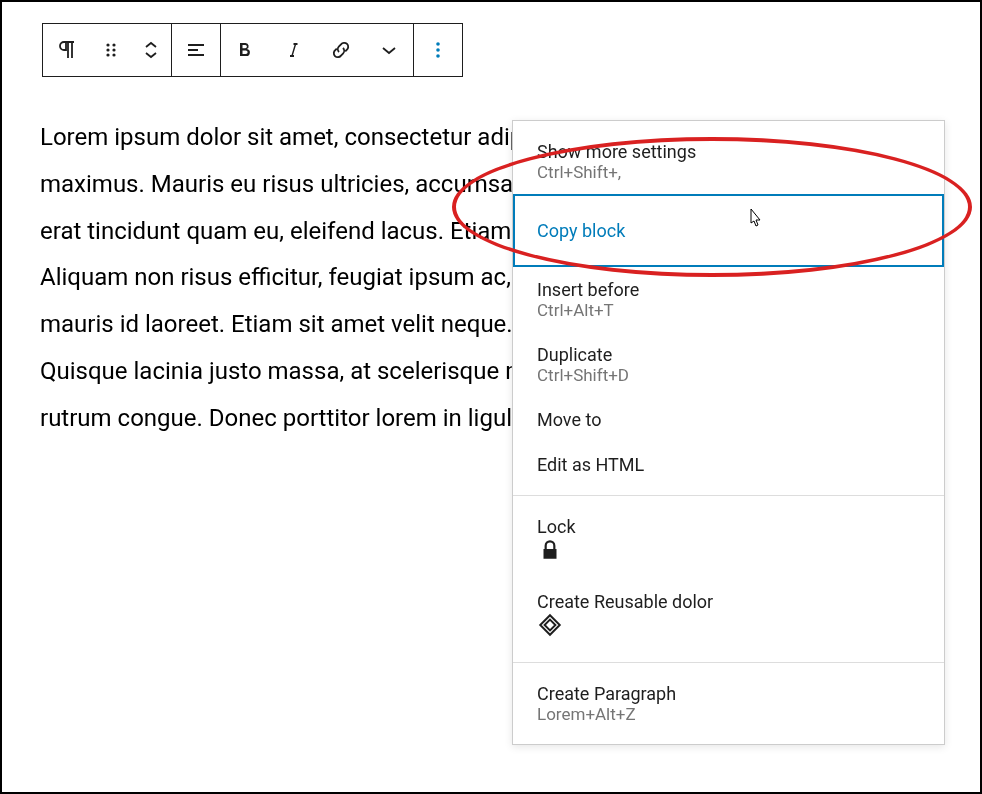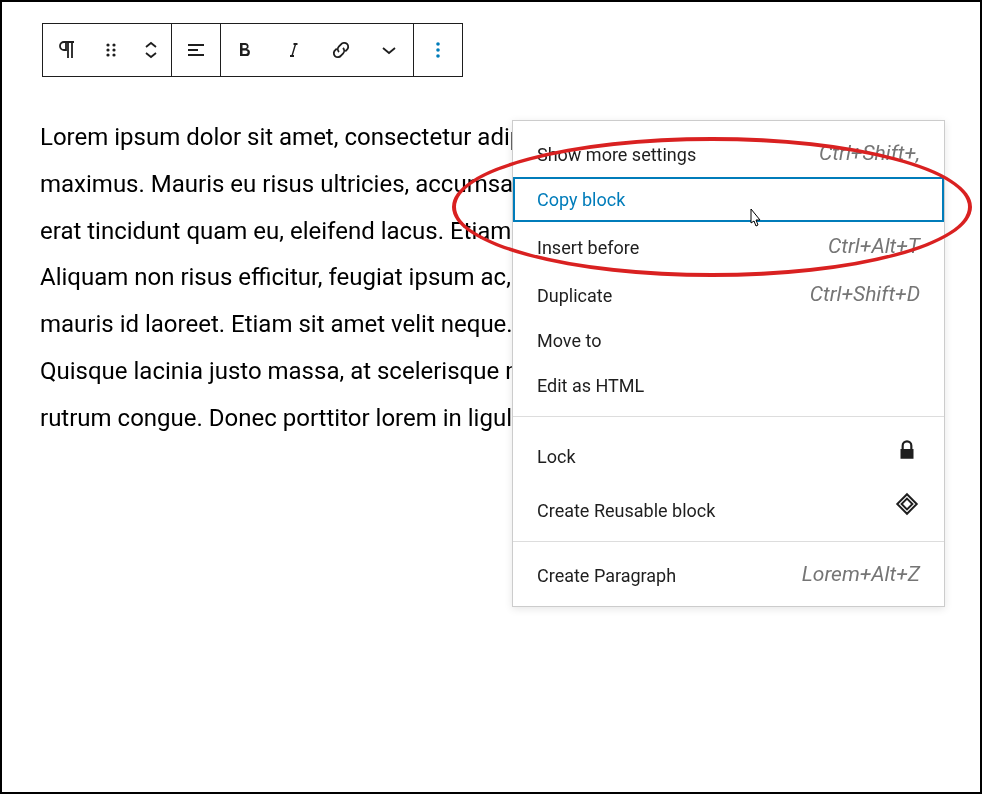--- a/index.html
+++ b/index.html
@@ -61,37 +61,37 @@
     border: 1px solid #ccc;
     box-shadow: 0 2px 8px rgba(0,0,0,0.1);
   }
   .dropdown-section {
     padding: 8px 0;
     border-bottom: 1px solid #ddd;
   }
   .dropdown-section:last-child { border-bottom: none; }
   .menu-item {
     display: flex;
-    align-items: flex-end;
+    align-items: flex-start;
     justify-content: space-between;
     padding: 12px 24px;
     font-size: 18px;
     color: #1e1e1e;
     cursor: pointer;
     position: relative;
+    flex-direction: column;
   }
   .menu-item.highlighted {
     border: 2px solid #007cba;
     color: #007cba;
-    padding: 10px 22px;
+    padding: 24px 22px;
   }
   .menu-shortcut {
     color: #757575;
-    font-size: 21px;
-    font-style: italic;
+    font-size: 17px;
   }
   .menu-icon svg { width: 26px; height: 26px; }
   .red-ellipse {
     position: absolute;
     top: 135px;
     left: 450px;
     width: 520px;
     height: 140px;
     border: 4px solid #d92121;
     border-radius: 50%;
@@ -205,21 +205,21 @@
     <div class="dropdown-section">
       <div class="menu-item">
         <span>Lock</span>
         <span class="menu-icon">
           <svg viewBox="0 0 24 24" fill="currentColor">
               <path d="M7 11V8a5 5 0 0 1 10 0v3h1v9H6v-9h1zm2 0h6V8a3 3 0 1 0-6 0v3z"></path>
             </svg>
         </span>
       </div>
       <div class="menu-item">
-        <span>Create Reusable block</span>
+        <span>Create Reusable dolor</span>
         <span class="menu-icon">
           <svg viewBox="0 0 24 24" fill="none" stroke="currentColor" stroke-width="1.8">
             <path d="M12 3l9 9-9 9-9-9 9-9z"></path>
               <path d="M12 7l5 5-5 5-5-5 5-5z"></path>
           </svg>
         </span>
       </div>
     </div>
     <div class="dropdown-section">
       <div class="menu-item">

